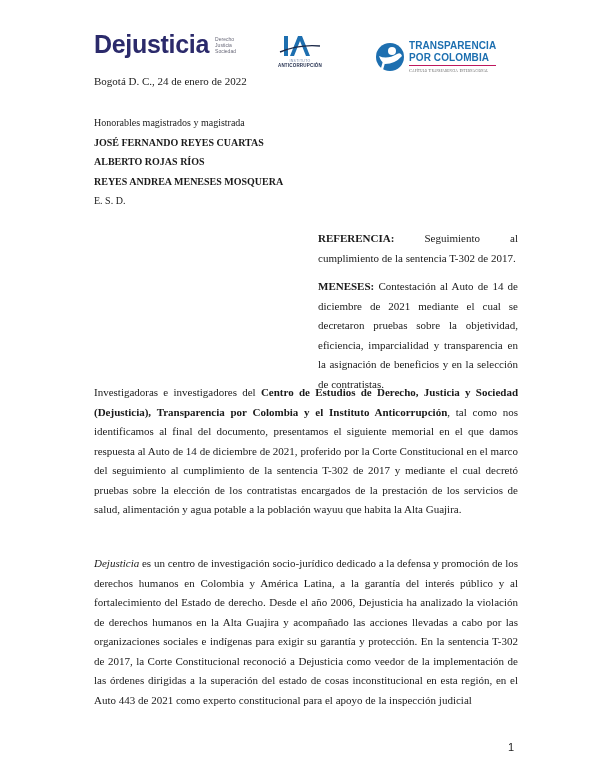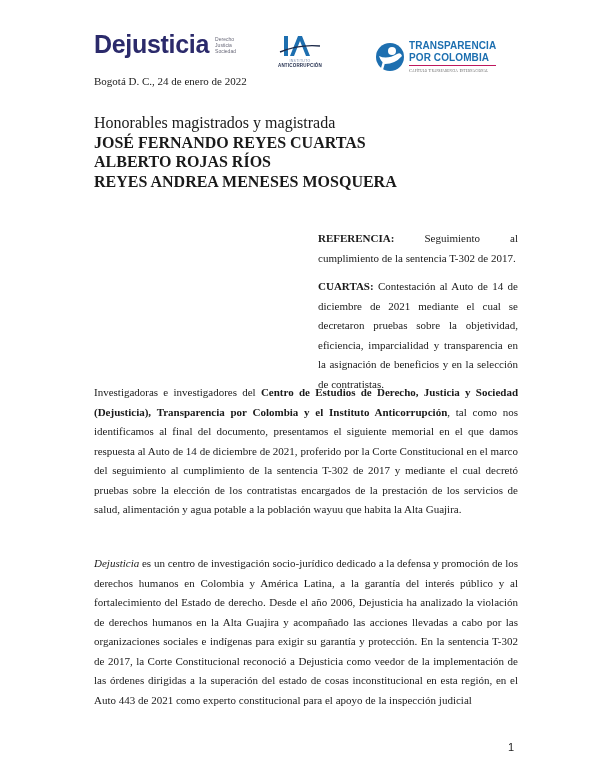--- a/index.html
+++ b/index.html
@@ -17,21 +17,21 @@
 
     .logo-tpc { position: absolute; left: 375px; top: 40px; display: flex; align-items: center; }
     .logo-tpc .tpc-text { margin-left: 4px; }
     .logo-tpc .tpc-l1, .logo-tpc .tpc-l2 { font-family: "Liberation Sans", sans-serif; font-weight: bold; font-size: 10px; line-height: 12px; color: #1d6fb0; letter-spacing: 0.1px; }
     .logo-tpc .tpc-l2 { border-bottom: 1px solid #be185d; padding-bottom: 1px; }
     .logo-tpc .tpc-l3 { font-family: "Liberation Serif", serif; font-size: 4.5px; color: #555; letter-spacing: 0.3px; margin-top: 2px; font-variant: small-caps; }
 
     
     .text { font-size: 11px; line-height: 19.5px; }
     .date { position: absolute; left: 94px; top: 72px; }
-    .recipients { position: absolute; left: 94px; top: 113px; font-size: 16px; line-height: 19.5px; }
+    .recipients { position: absolute; left: 94px; top: 113px; font-size: 10px; line-height: 19.5px; }
     .recipients .bold { font-weight: bold; }
 
     .ref-block { position: absolute; left: 318px; top: 229px; width: 200px; text-align: justify; }
     .ref-block p { margin: 0 0 9px 0; }
     .ref-block b { font-weight: bold; }
 
     .para { position: absolute; left: 94px; width: 424px; text-align: justify; margin: 0; }
     .para1 { top: 383px; }
     .para2 { top: 554px; font-family: Liberation Serif, serif; }
     .para i { font-style: italic; }
@@ -75,24 +75,25 @@
   </div>
 </div>
 
 <div class="date text">Bogotá D. C., 24 de enero de 2022</div>
 
 <div class="recipients">
   <div>Honorables magistrados y magistrada</div>
   <div class="bold">JOSÉ FERNANDO REYES CUARTAS</div>
   <div class="bold">ALBERTO ROJAS RÍOS</div>
   <div class="bold">REYES ANDREA MENESES MOSQUERA</div>
+  <div>E. S. D.</div>
 </div>
 
 <div class="ref-block text">
   <p><b>REFERENCIA:</b><span> Seguimiento al cumplimiento de la sentencia T-302 de 2017.</span></p>
-  <p><b>CUARTAS:</b><span> Contestación al Auto de 14 de diciembre de 2021 mediante el cual se decretaron pruebas sobre la objetividad, eficiencia, imparcialidad y transparencia en la asignación de beneficios y en la selección de contratistas.</span></p>
+  <p><b>MENESES:</b><span> Contestación al Auto de 14 de diciembre de 2021 mediante el cual se decretaron pruebas sobre la objetividad, eficiencia, imparcialidad y transparencia en la asignación de beneficios y en la selección de contratistas.</span></p>
 </div>
 
 <p class="para para1 text"><span>Investigadoras e investigadores del </span><b>Centro de Estudios de Derecho, Justicia y Sociedad (Dejusticia), Transparencia por Colombia y el Instituto Anticorrupción</b><span>, tal como nos identificamos al final del documento, presentamos el siguiente memorial en el que damos respuesta al Auto de 14 de diciembre de 2021, proferido por la Corte Constitucional en el marco del seguimiento al cumplimiento de la sentencia T-302 de 2017 y mediante el cual decretó pruebas sobre la elección de los contratistas encargados de la prestación de los servicios de salud, alimentación y agua potable a la población wayuu que habita la Alta Guajira.</span></p>
 
 <p class="para para2 text"><i>Dejusticia</i><span> es un centro de investigación socio-jurídico dedicado a la defensa y promoción de los derechos humanos en Colombia y América Latina, a la garantía del interés público y al fortalecimiento del Estado de derecho. Desde el año 2006, Dejusticia ha analizado la violación de derechos humanos en la Alta Guajira y acompañado las acciones llevadas a cabo por las organizaciones sociales e indígenas para exigir su garantía y protección. En la sentencia T-302 de 2017, la Corte Constitucional reconoció a Dejusticia como veedor de la implementación de las órdenes dirigidas a la superación del estado de cosas inconstitucional en esta región, en el Auto 443 de 2021 como experto constitucional para el apoyo de la inspección judicial</span></p>
 
 <div class="page-number">1</div>
 
 </body></html>

